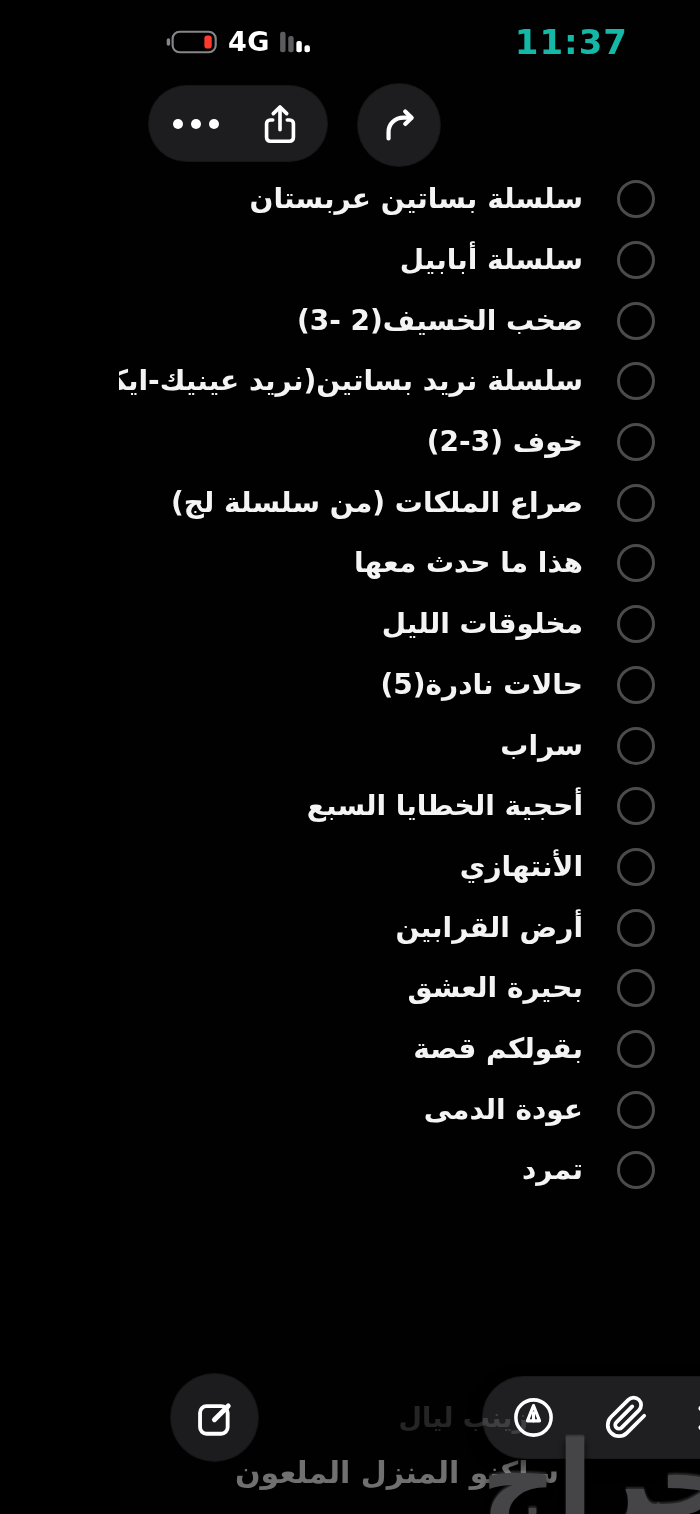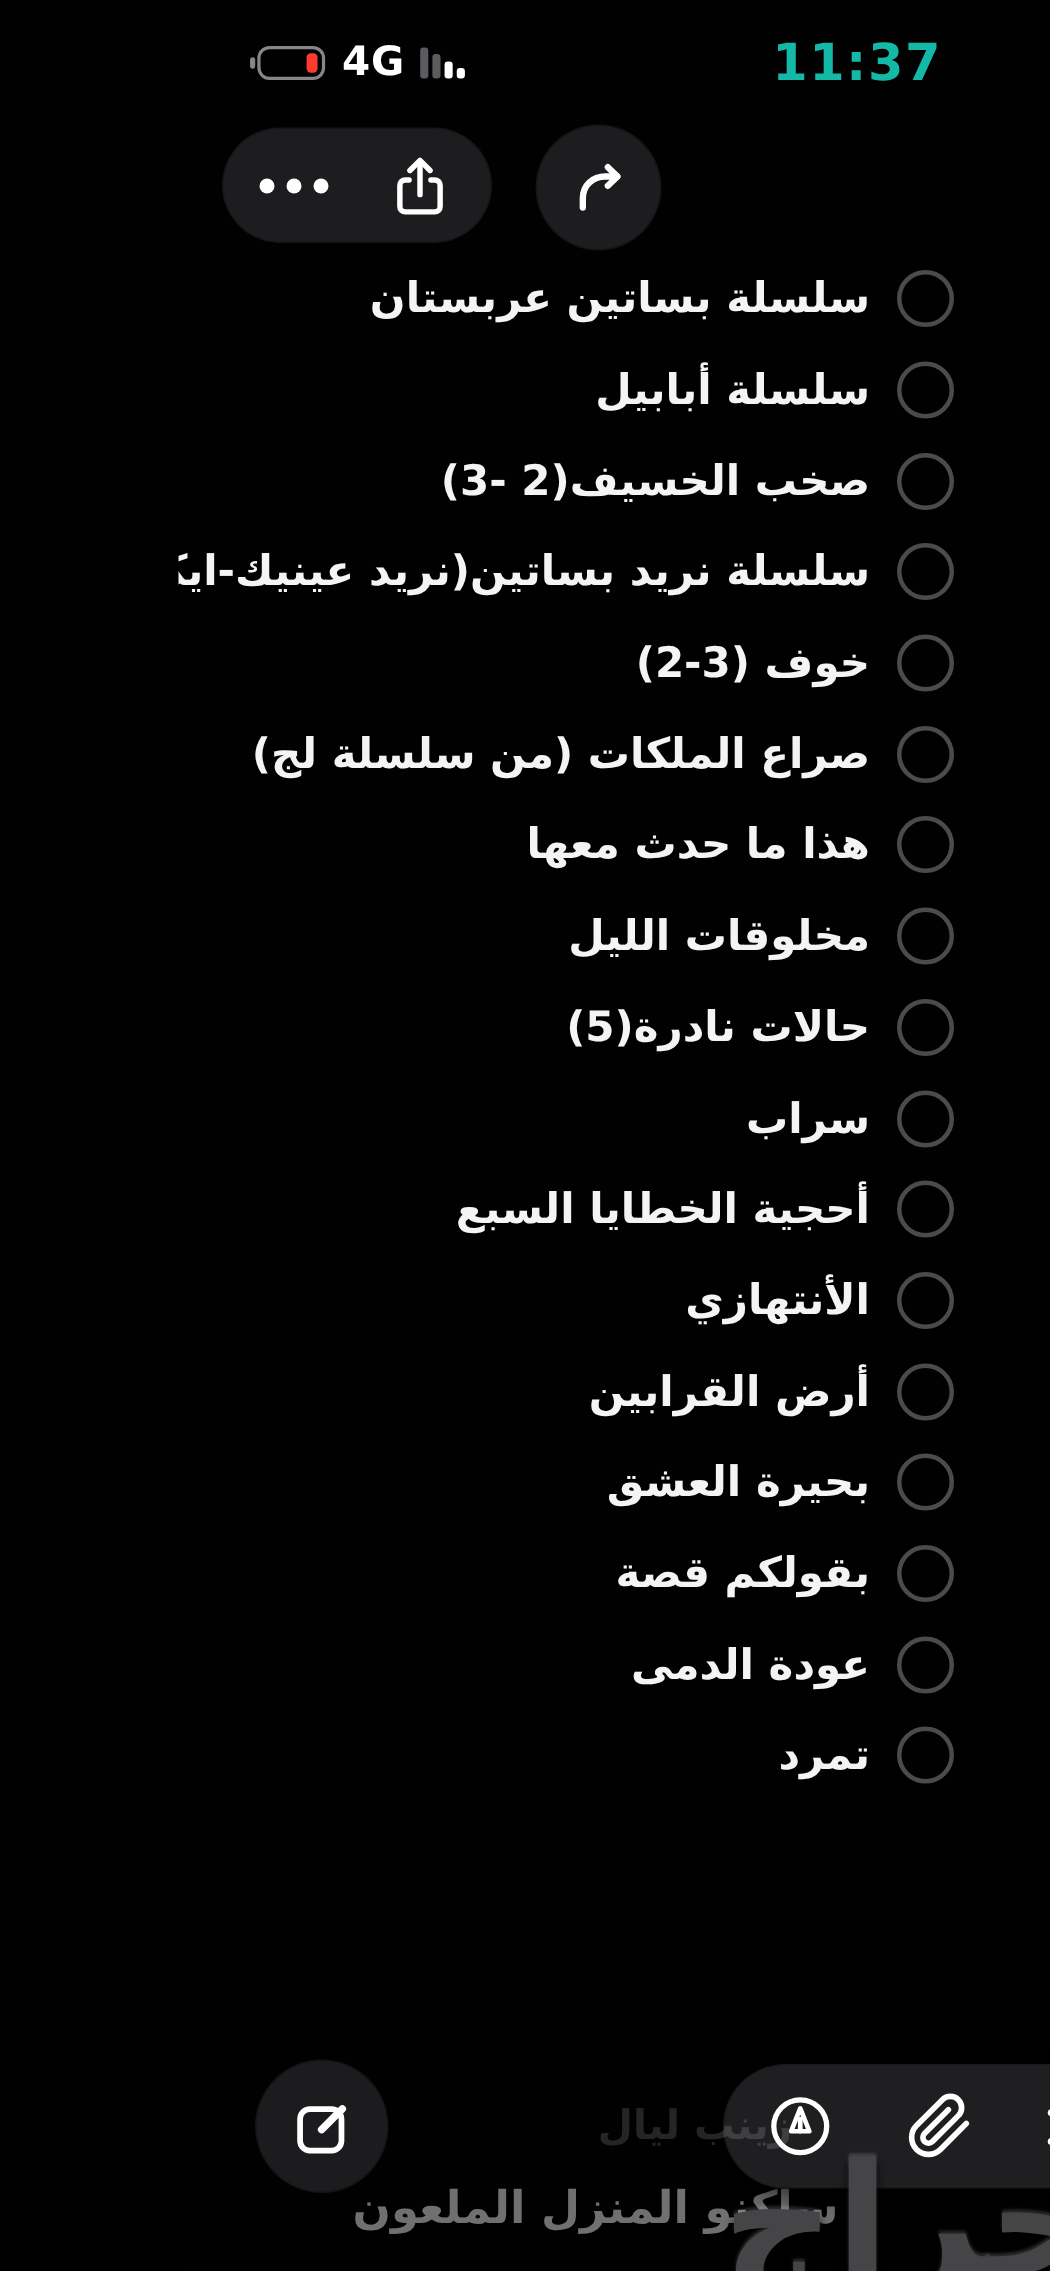--- a/index.html
+++ b/index.html
@@ -16,21 +16,21 @@
   .pill-top { position:absolute; left:30px; top:86px; width:178px; height:75px; background:#1d1d1f; border-radius:38px;
               display:flex; align-items:center; justify-content:space-between; padding:0 24px; direction:ltr; box-shadow:0 0 0 1px #161618; }
   .dots { display:flex; gap:8px; }
   .dots i { width:10px; height:10px; border-radius:50%; background:#fff; display:block; }
   .circle-btn { position:absolute; background:#1d1d1f; border-radius:50%; display:flex; align-items:center; justify-content:center; box-shadow:0 0 0 1px #151517; }
   .redo-btn { left:239px; top:84px; width:82px; height:82px; }
   .fwd-btn { left:592px; top:85px; width:80px; height:80px; background:#19191b; }
 
   
   .list { position:absolute; top:169px; right:0; left:0; }
-  .row { height:60.7px; display:flex; align-items:center; padding-right:64px; gap:18px; cursor:default; }
+  .row { height:60.7px; display:flex; align-items:center; padding-right:45px; gap:34px; cursor:default; }
   .cbox { width:38px; height:38px; border:3px solid #4b4b4d; border-radius:50%; flex:0 0 auto; }
   .itext { color:#f4f4f4; font-size:28px; font-weight:700; white-space:nowrap; line-height:1; }
 
   
   .compose-btn { position:absolute; left:52px; top:1374px; width:87px; height:87px; background:#1c1c1e; border-radius:50%;
                  display:flex; align-items:center; justify-content:center; z-index:10; box-shadow:0 0 0 1px #141416; }
   .pill-bottom { position:absolute; left:364px; top:1377px; width:290px; height:81px; background:#1f1f21; border-radius:41px;
                  display:flex; align-items:center; justify-content:space-between; padding:0 27px; direction:ltr; z-index:10;
                  box-shadow:0 0 0 1px #19191b, 0 6px 16px rgba(0,0,0,.6); }
   .ghost-item { position:absolute; right:172px; top:1402px; font-size:27px; font-weight:700; color:#ffffff; opacity:.14; z-index:12; white-space:nowrap; }

